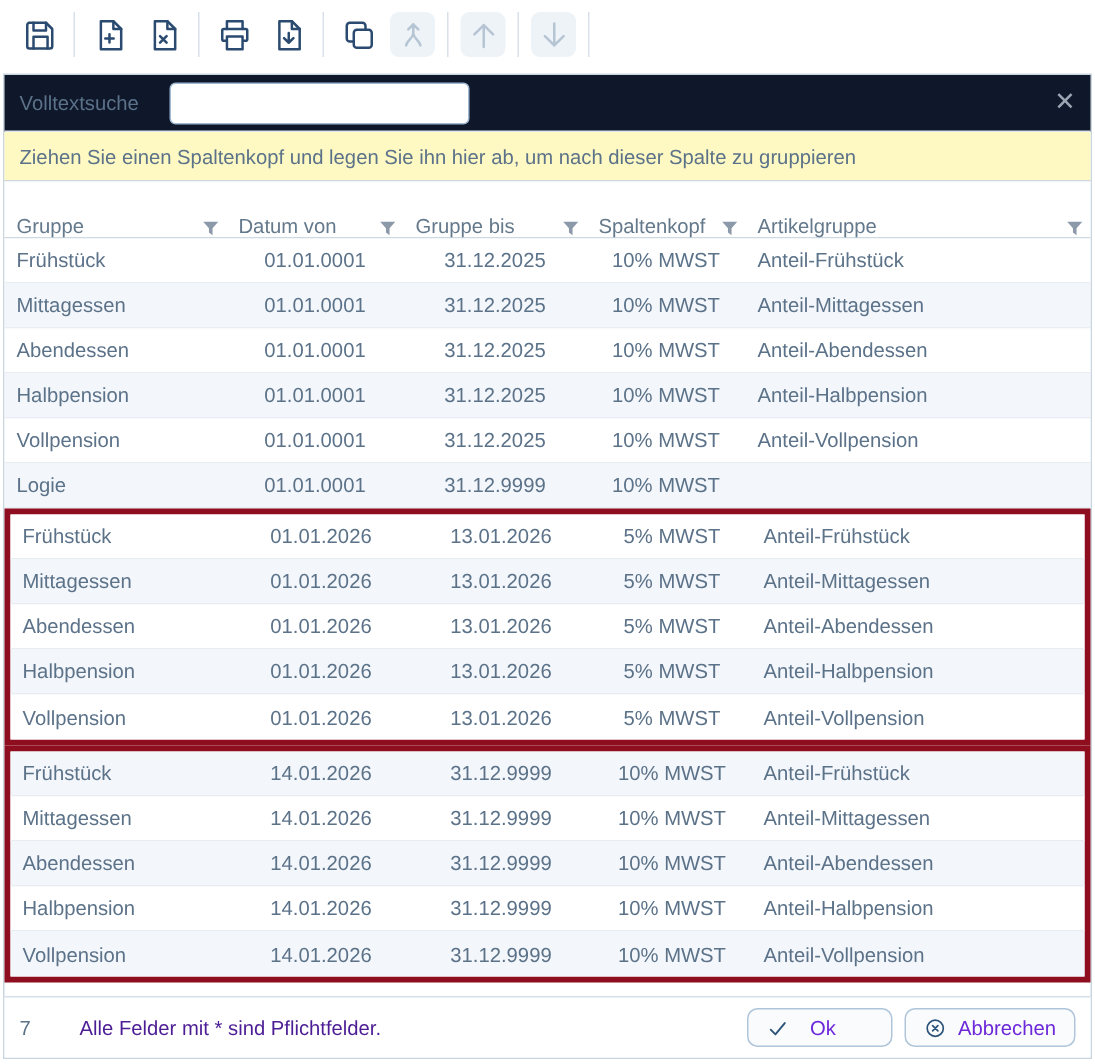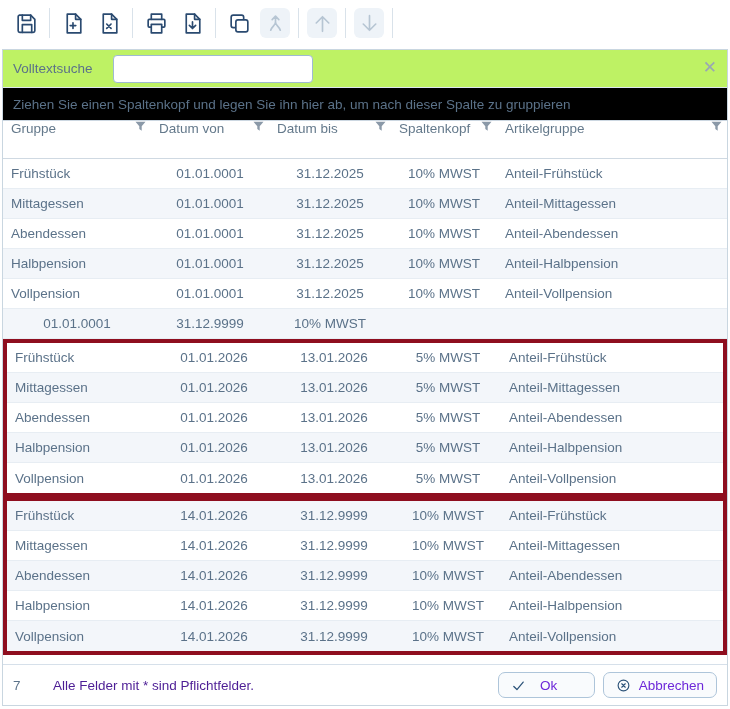--- a/index.html
+++ b/index.html
@@ -12,36 +12,36 @@
   .tbtn { width:30px; height:30px; display:flex; align-items:center; justify-content:center;
     border-radius:6px; margin:0 3px; cursor:pointer; color:#2a4a70; background:transparent; }
   .tbtn svg { width:25px; height:25px; }
   .tbtn.disabled { color:#b6c5d3; background:#eef3f8; cursor:default; }
   .tsep { width:1px; height:30px; background:#d9e2ea; margin:0 5px; }
 
   
   .dialog { position:relative; margin:3px 2px 0; height:657px; border:1px solid #c9d6e0;
     display:flex; flex-direction:column; background:#fff; }
 
-  .search-row { height:38px; background:#bef264; display:flex; align-items:center;
+  .search-row { height:38px; background:#0f172a; display:flex; align-items:center;
     padding:0 10px; border-bottom:1px solid #dde6ee; flex:0 0 auto; }
   .search-label { color:#5b7289; margin-right:14px; width:86px; }
   .search-input { width:200px; height:28px; border:1px solid #9fbad2; border-radius:4px;
     background:#fff; outline:none; padding:0 8px; font:inherit; color:#33465a; }
   .close-x { position:absolute; top:9px; right:10px; font-size:17px; line-height:1;
     color:#9aa7b3; cursor:pointer; font-weight:400; }
 
-  .hint-row { height:33px; background:#000000; display:flex; align-items:center;
+  .hint-row { height:33px; background:#fef9c3; display:flex; align-items:center;
     padding:0 10px; border-bottom:1px solid #ccd7e1; color:#5b7289; flex:0 0 auto; }
 
   
   .grid { flex:0 0 auto; }
   .grid-header { display:grid; grid-template-columns:148px 118px 122px 106px 1fr;
     height:38px; border-bottom:1px solid #cfd9e2; background:#fff; }
-  .hcell { display:flex; align-items:flex-start; padding-left:8px; color:#64798b; }
+  .hcell { display:flex; align-items:flex-end; padding-left:8px; color:#64798b; }
   .funnel { margin-left:auto; margin-right:5px; flex:0 0 auto; cursor:pointer; }
 
   .row { display:grid; grid-template-columns:148px 118px 122px 106px 1fr; height:30px;
     border-bottom:1px solid #e7edf3; background:#fff; cursor:pointer; }
   .row.tint { background:#f3f6fa; }
   .cell { display:flex; align-items:center; padding-left:8px; color:#5b7289;
     white-space:nowrap; overflow:hidden; }
   .cell.c1,.cell.c2,.cell.c3 { justify-content:center; padding-left:0; }
 
   .hl-block { border:4px solid #8e0e1f; }
@@ -165,21 +165,21 @@
             <path d="M0.5 0.8h10L6.7 5.2v4.6L4.3 8V5.2z" fill="#8b99a8"></path>
           </svg>
         </div>
         <div class="hcell">
           <span>Datum von</span>
           <svg class="funnel" width="11" height="11" viewBox="0 0 11 11">
             <path d="M0.5 0.8h10L6.7 5.2v4.6L4.3 8V5.2z" fill="#8b99a8"></path>
           </svg>
         </div>
         <div class="hcell">
-          <span>Datum bis</span>
+          <span>Gruppe bis</span>
           <svg class="funnel" width="11" height="11" viewBox="0 0 11 11">
             <path d="M0.5 0.8h10L6.7 5.2v4.6L4.3 8V5.2z" fill="#8b99a8"></path>
           </svg>
         </div>
         <div class="hcell">
           <span>Spaltenkopf</span>
           <svg class="funnel" width="11" height="11" viewBox="0 0 11 11">
             <path d="M0.5 0.8h10L6.7 5.2v4.6L4.3 8V5.2z" fill="#8b99a8"></path>
           </svg>
         </div>
@@ -220,20 +220,21 @@
           <div class="cell c4">Anteil-Halbpension</div>
         </div>
         <div class="row">
           <div class="cell c0">Vollpension</div>
           <div class="cell c1">01.01.0001</div>
           <div class="cell c2">31.12.2025</div>
           <div class="cell c3">10% MWST</div>
           <div class="cell c4">Anteil-Vollpension</div>
         </div>
         <div class="row tint">
+          <div class="cell c0">Logie</div>
           <div class="cell c1">01.01.0001</div>
           <div class="cell c2">31.12.9999</div>
           <div class="cell c3">10% MWST</div>
         </div>
       </div>
     <div class="hl-block" id="hl-block-0">
         <div class="row">
           <div class="cell c0">Frühstück</div>
           <div class="cell c1">01.01.2026</div>
           <div class="cell c2">13.01.2026</div>

